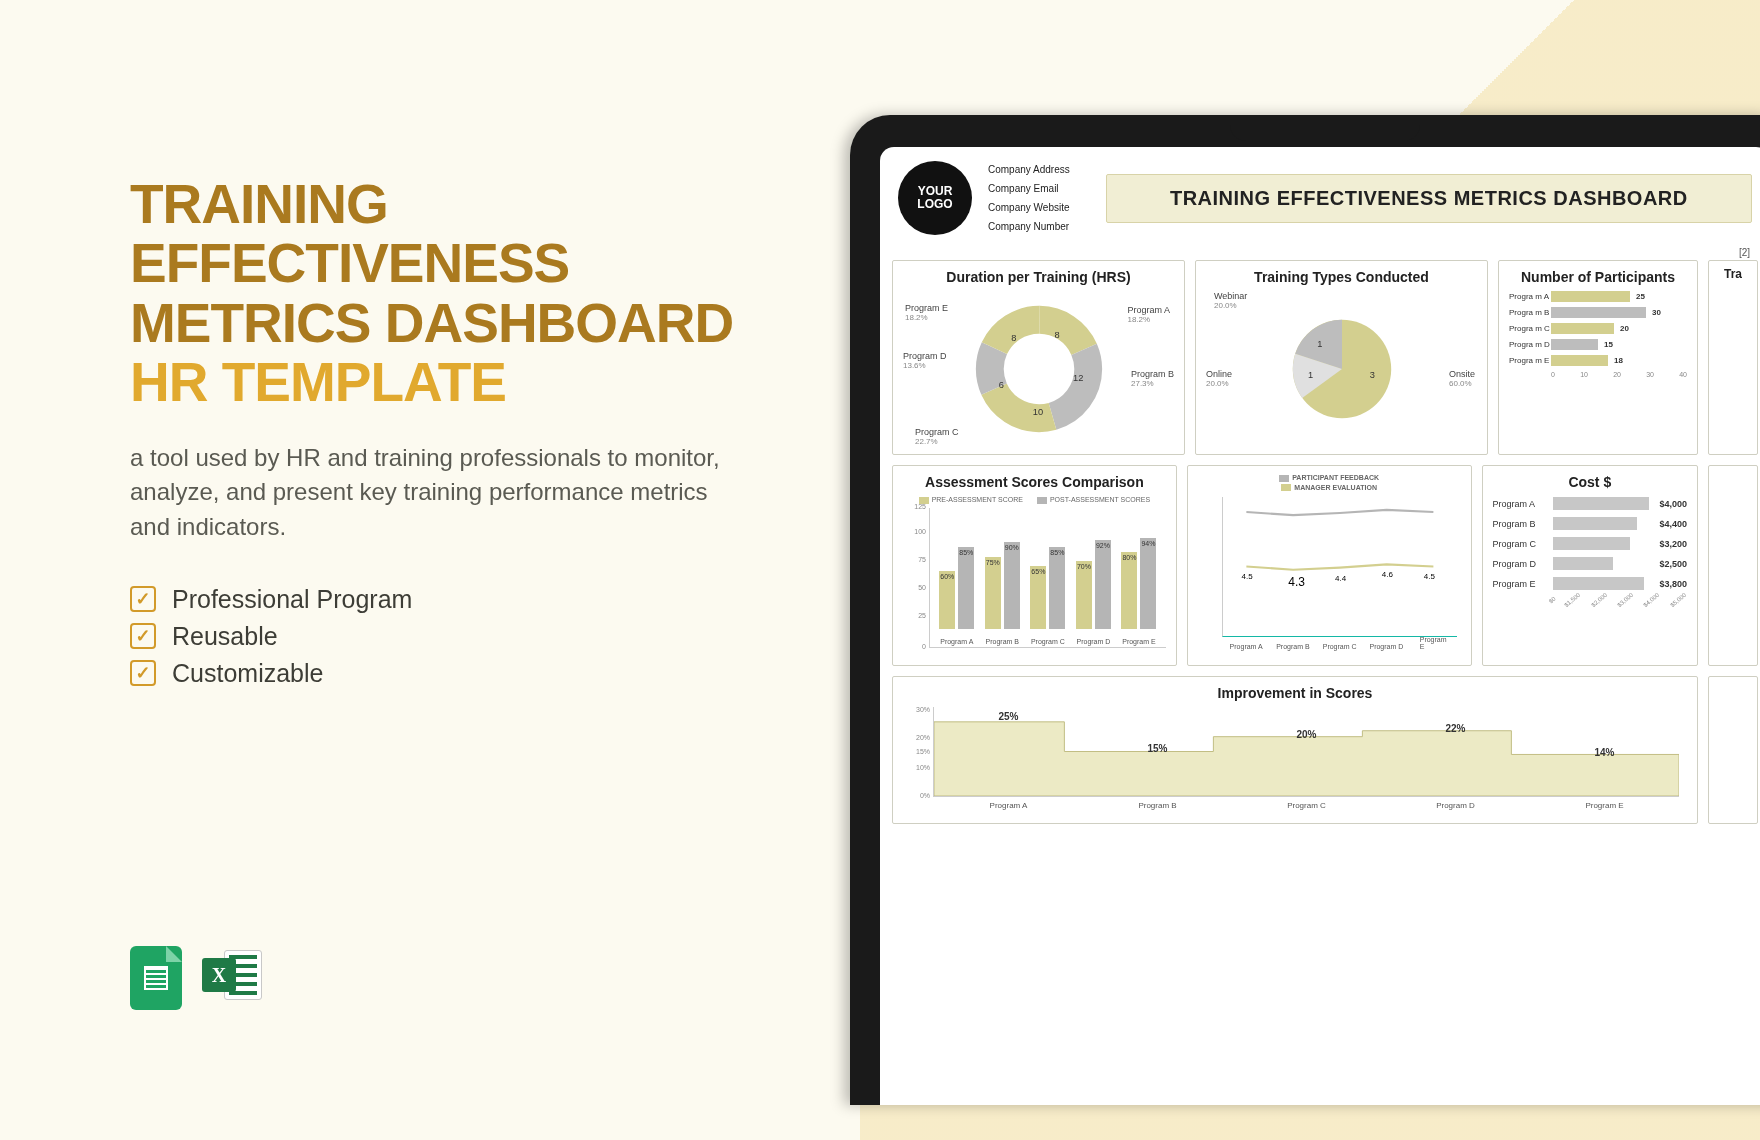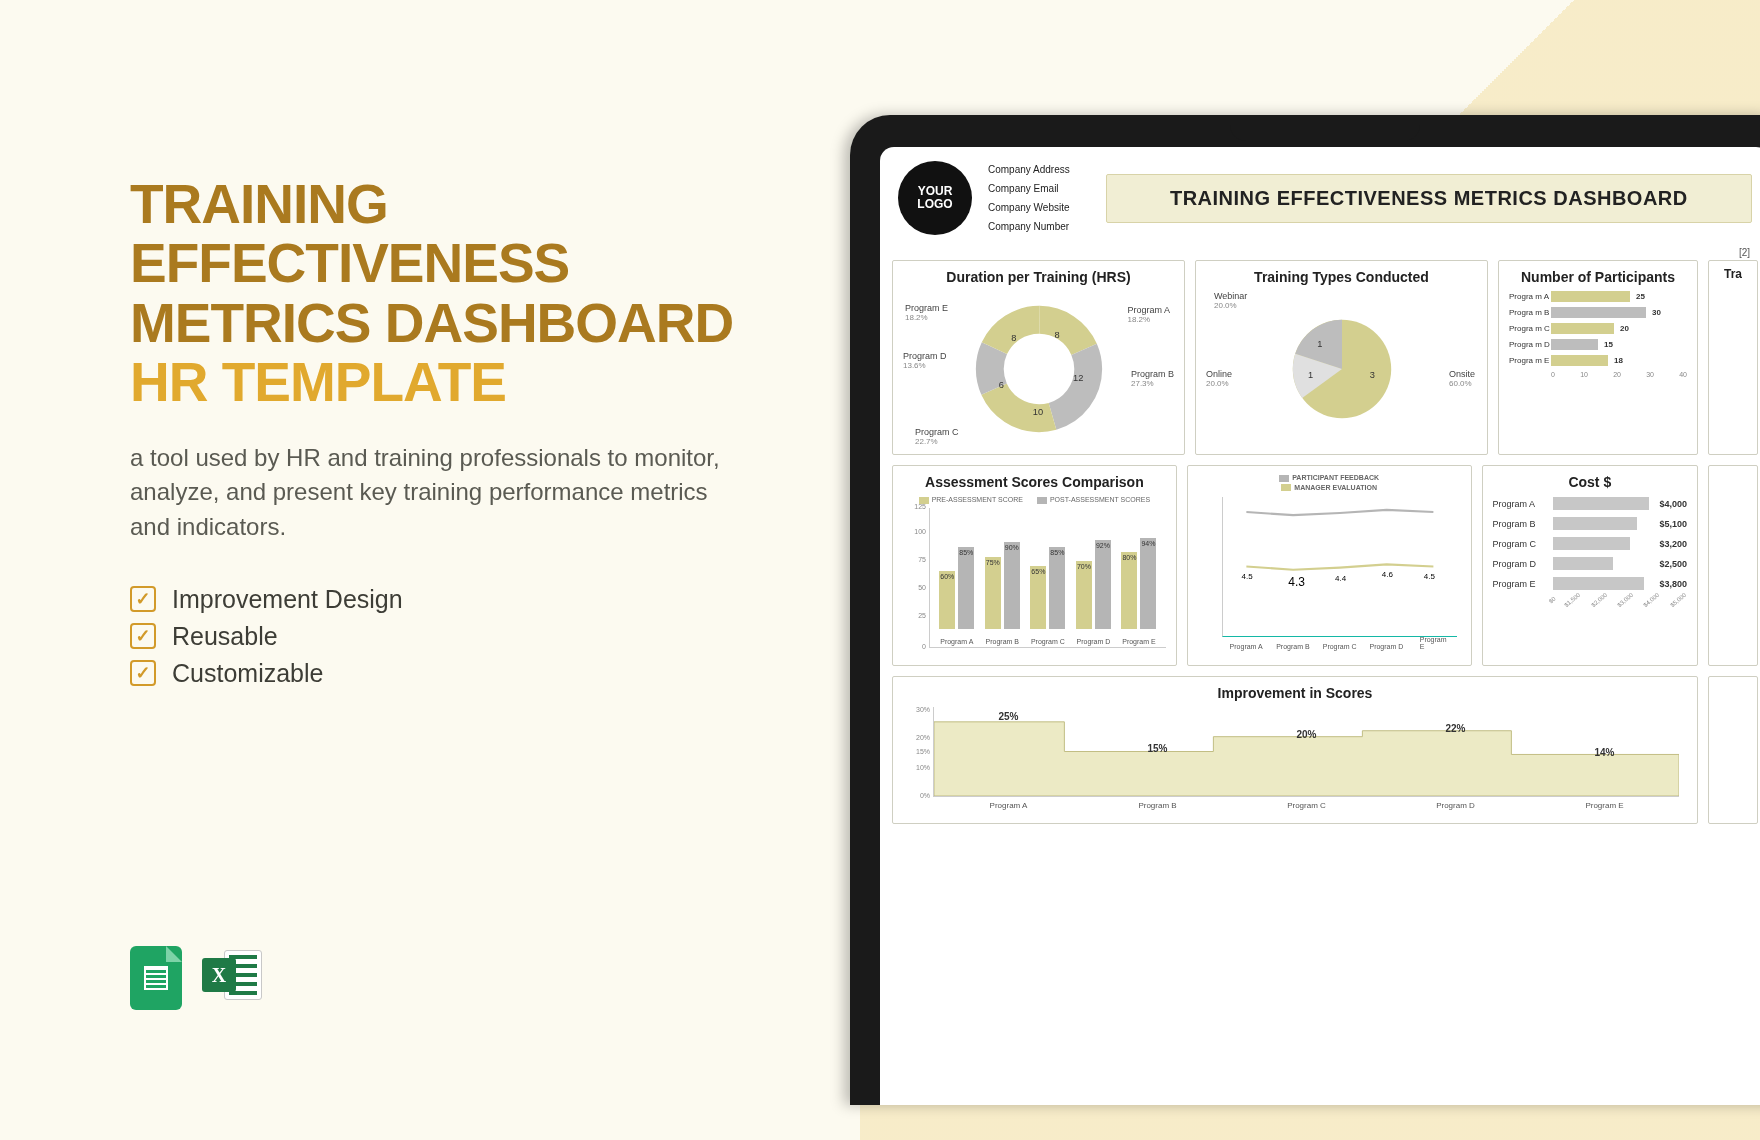--- a/index.html
+++ b/index.html
@@ -74,21 +74,21 @@
 
 <div class="left">
   <div class="title-line">TRAINING</div>
   <div class="title-line">EFFECTIVENESS</div>
   <div class="title-line">METRICS DASHBOARD</div>
   <div class="title-line title-gold">HR TEMPLATE</div>
   <p class="desc">a tool used by HR and training professionals to monitor, analyze, and present key training performance metrics and indicators.</p>
   <ul class="checks">
     <li>
         <span class="check-icon">✓</span>
-        <span>Improvement Design</span>
+        <span>Professional Program</span>
       </li>
     <li>
         <span class="check-icon">✓</span>
         <span>Reusable</span>
       </li>
     <li>
         <span class="check-icon">✓</span>
         <span>Customizable</span>
       </li>
   </ul>
@@ -277,21 +277,21 @@
           <h4>Cost $</h4>
           <div>
             <div class="cost-row">
                 <span class="nm">Program A</span>
                 <div class="bar" style="max-width:96px"></div>
                 <span class="val">$4,000</span>
               </div>
             <div class="cost-row">
                 <span class="nm">Program B</span>
                 <div class="bar" style="max-width:84px"></div>
-                <span class="val">$5,100</span>
+                <span class="val">$4,400</span>
               </div>
             <div class="cost-row">
                 <span class="nm">Program C</span>
                 <div class="bar" style="max-width:77px"></div>
                 <span class="val">$3,200</span>
               </div>
             <div class="cost-row">
                 <span class="nm">Program D</span>
                 <div class="bar" style="max-width:60px"></div>
                 <span class="val">$2,500</span>

